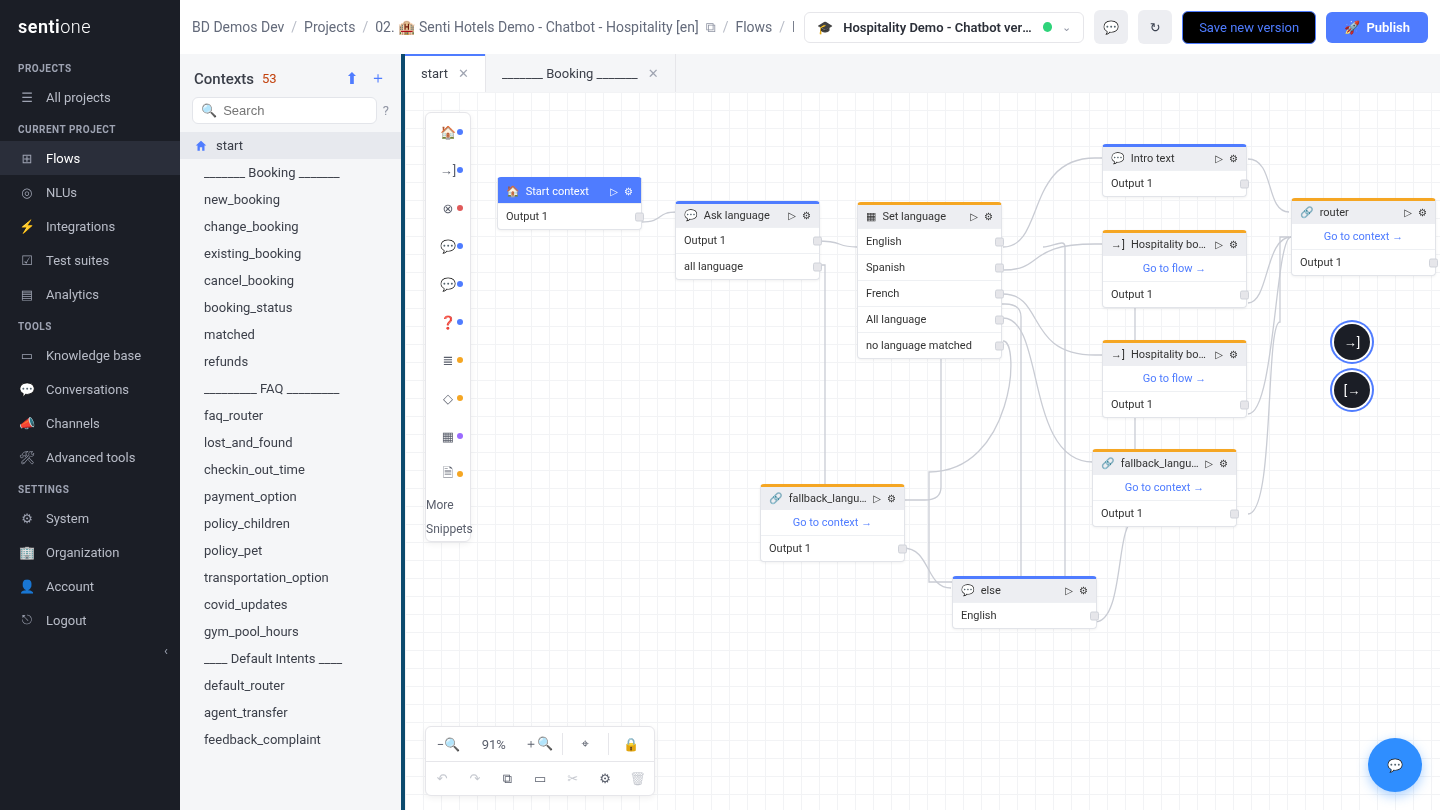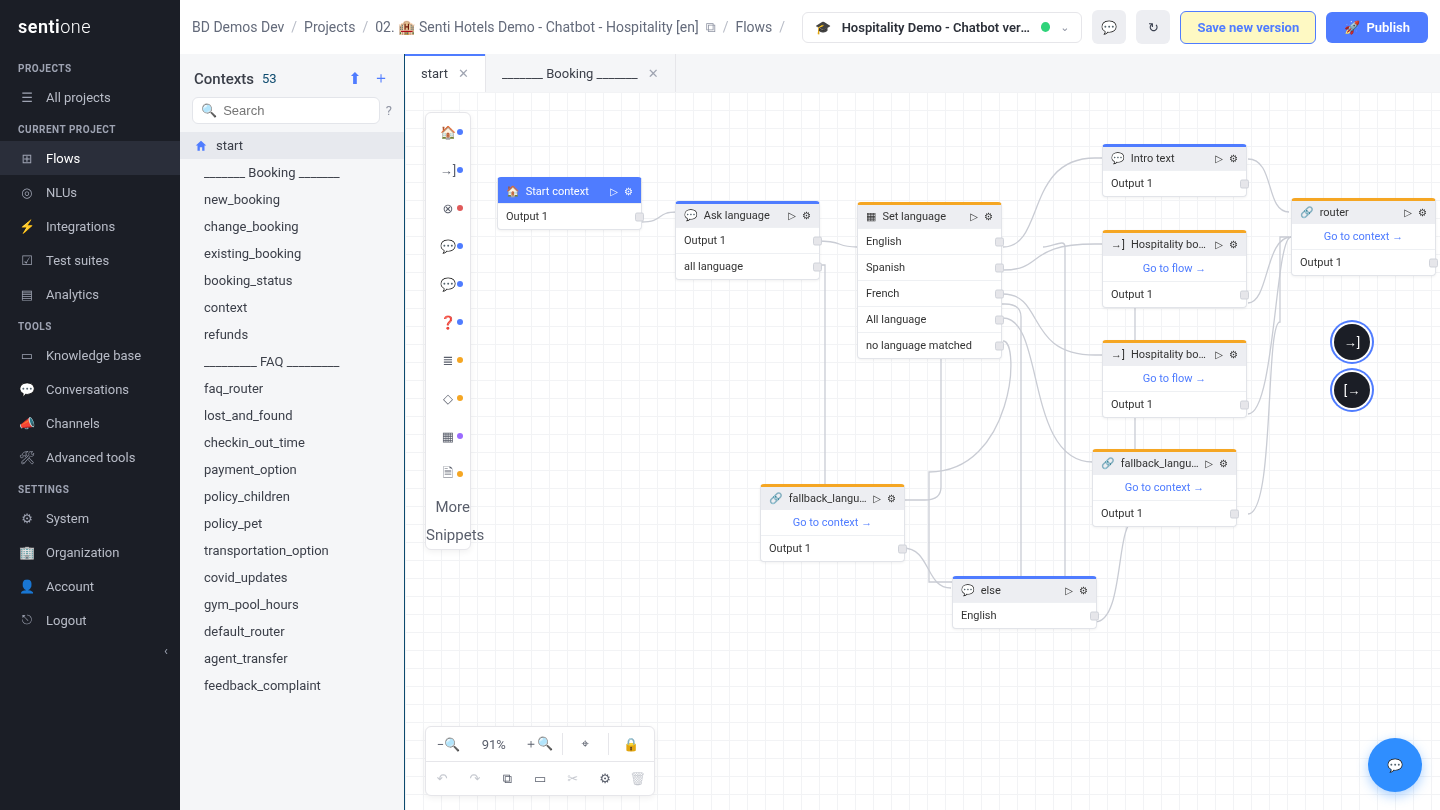--- a/index.html
+++ b/index.html
@@ -106,53 +106,53 @@
   background: #edeef2;
   border-radius: 6px;
   width: 34px; height: 34px;
   display: flex; align-items: center; justify-content: center;
   cursor: pointer;
   color: #3b4150;
 }
 .btn-outline {
   border: 1px solid #4f7cff;
   color: #4f7cff;
-  background: #fef9c3;
+  background: #000000;
   border-radius: 6px;
   padding: 8px 16px;
-  font-weight: 700;
+  font-weight: 400;
   cursor: pointer;
 }
 .btn-primary {
   background: #4f7cff;
   color: #fff;
   border-radius: 6px;
   padding: 8px 18px;
   font-weight: 600;
   cursor: pointer;
   display: flex; align-items: center; gap: 6px;
 }
 
 .workarea { flex: 1; display: flex; min-height: 0; }
 
 .contexts-panel {
   width: 225px;
   background: #f5f6f8;
   display: flex;
   flex-direction: column;
-  border-right: 1px solid #0c4a6e;
+  border-right: 4px solid #0c4a6e;
 }
 .contexts-header {
   display: flex;
   align-items: center;
   padding: 14px 14px 8px;
   gap: 8px;
 }
 .contexts-header .title { font-size: 15px; font-weight: 500; color: #3b3f49; }
-.contexts-header .count { color: #0c4a6e; }
+.contexts-header .count { color: #c2410c; }
 .contexts-header .sp { flex: 1; }
 .ctx-icon { color: #4f7cff; cursor: pointer; font-size: 16px; width: 18px; text-align: center; }
 .ctx-search-row { display:flex; align-items:center; gap:6px; padding:0 12px 8px; }
 .search-wrap {
   flex: 1;
   display: flex;
   align-items: center;
   gap: 6px;
   background: #fff;
   border: 1px solid #e3e5ea;
@@ -226,21 +226,21 @@
 }
 .pal-item {
   height:38px; display:flex; align-items:center; justify-content:center;
   cursor:pointer; color:#5a5f6c;
   position:relative;
 }
 .pal-item .pdot {
   position:absolute; right:7px; top:50%; transform:translateY(-50%);
   width:6px; height:6px; border-radius:50%;
 }
-.pal-more { font-size:15px; text-align:right; padding:5px 0; color:#5a5f6c; cursor:pointer; }
+.pal-more { font-size:12px; text-align:left; padding:5px 0; color:#5a5f6c; cursor:pointer; }
 
 .zoombar {
   position:absolute;
   left:20px; bottom:14px;
   width:230px;
   background:#fff;
   border:1px solid #e6e6ea;
   border-radius:6px;
   box-shadow:0 2px 6px rgba(0,0,0,0.06);
 }
@@ -443,33 +443,35 @@
           <div class="ctx-item active">
             <svg width="14" height="14" viewBox="0 0 24 24" fill="currentColor">
               <path d="M12 3l9 8h-3v9h-4v-6h-4v6H6v-9H3z"></path>
             </svg>
             <span>start</span>
           </div>
           <div class="ctx-item">_______ Booking _______</div>
           <div class="ctx-item">new_booking</div>
           <div class="ctx-item">change_booking</div>
           <div class="ctx-item">existing_booking</div>
+          <div class="ctx-item">cancel_booking</div>
           <div class="ctx-item">booking_status</div>
-          <div class="ctx-item">context</div>
+          <div class="ctx-item">matched</div>
           <div class="ctx-item">refunds</div>
           <div class="ctx-item">_________ FAQ _________</div>
           <div class="ctx-item">faq_router</div>
           <div class="ctx-item">lost_and_found</div>
           <div class="ctx-item">checkin_out_time</div>
           <div class="ctx-item">payment_option</div>
           <div class="ctx-item">policy_children</div>
           <div class="ctx-item">policy_pet</div>
           <div class="ctx-item">transportation_option</div>
           <div class="ctx-item">covid_updates</div>
           <div class="ctx-item">gym_pool_hours</div>
+          <div class="ctx-item">____ Default Intents ____</div>
           <div class="ctx-item">default_router</div>
           <div class="ctx-item">agent_transfer</div>
           <div class="ctx-item">feedback_complaint</div>
         </div>
     </div>
 
     <div class="canvas-col">
       <div class="tabstrip">
         <div class="tab active">
           <span>start</span>

